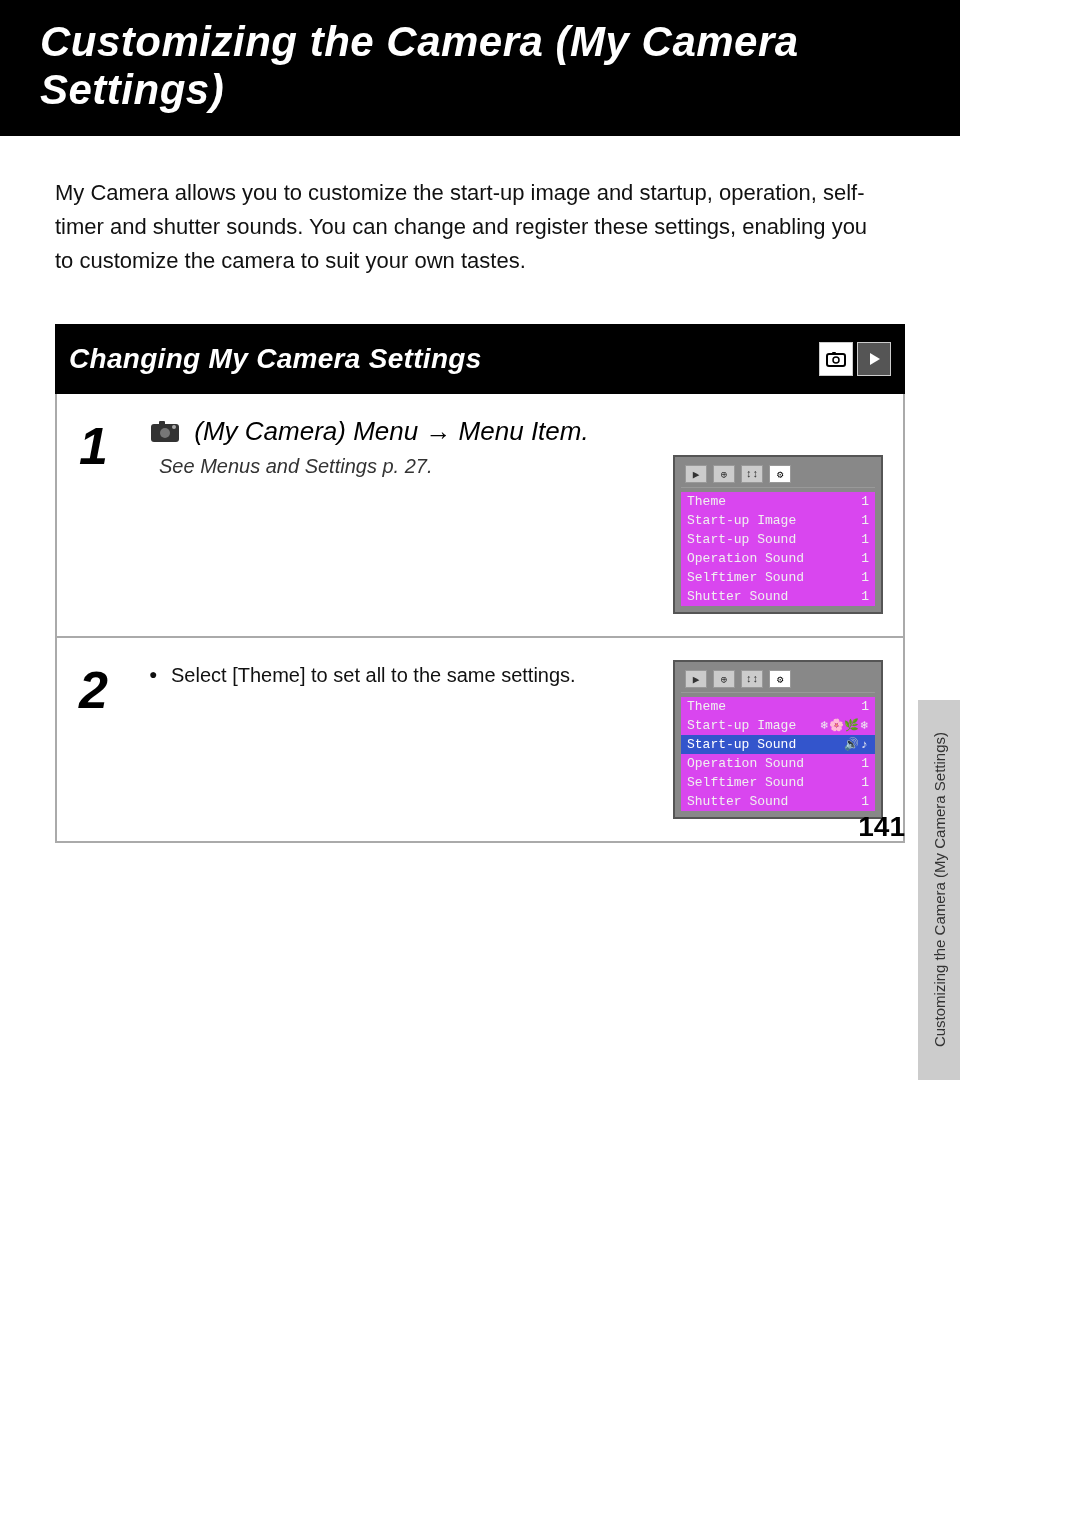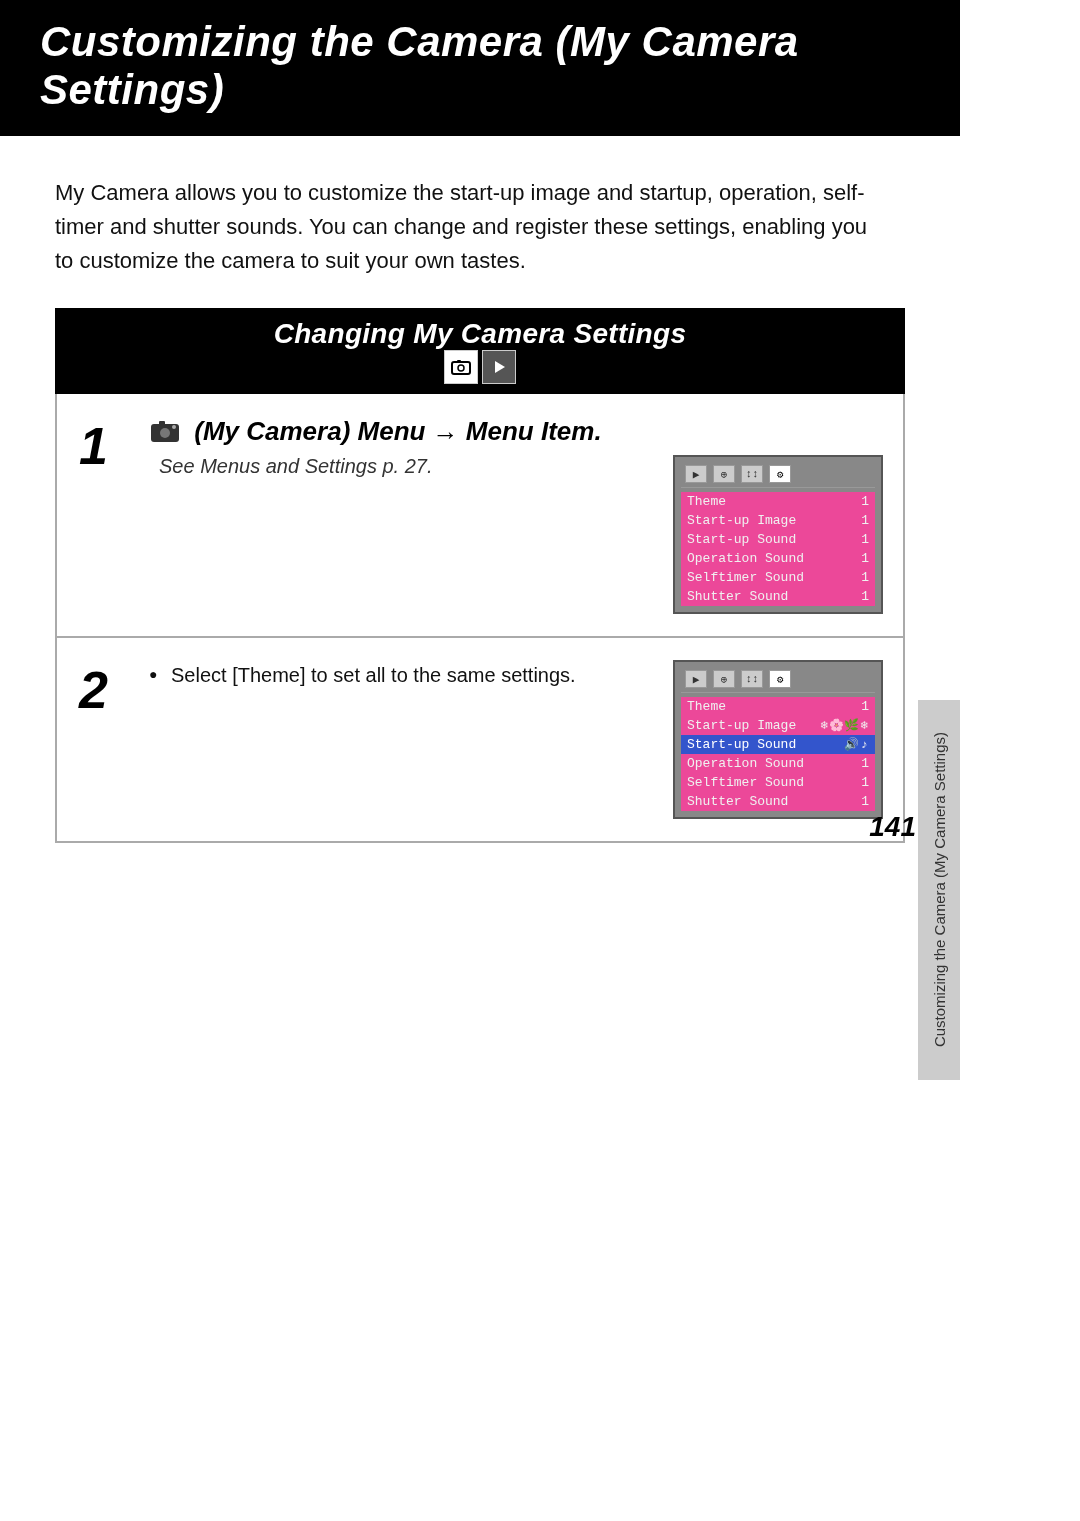--- a/index.html
+++ b/index.html
@@ -38,33 +38,32 @@
     .main-content {
       padding: 40px 55px 40px 55px;
       position: relative;
     }
 
     
     .intro-text {
       font-size: 22px;
       line-height: 1.55;
       color: #111;
-      margin-bottom: 30px;
+      margin-bottom: 46px;
       max-width: 830px;
     }
 
     
     .section-header {
       background: #000;
       display: flex;
       align-items: center;
       justify-content: space-between;
-      padding: 10px 14px;
+      padding: 18px 14px;
       margin-bottom: 0;
-      flex-direction: column;
     }
     .section-header-title {
       color: #fff;
       font-size: 28px;
       font-weight: 900;
       font-style: italic;
       font-family: Arial Black, Arial, sans-serif;
       letter-spacing: 0.3px;
     }
     .section-header-icons {
@@ -115,21 +114,21 @@
       margin-right: 10px;
       margin-top: 4px;
     }
 
     .step-content {
       flex: 1;
     }
 
     .step-title {
       font-size: 26px;
-      font-weight: 700;
+      font-weight: 400;
       font-style: italic;
       font-family: Arial Black, Arial, sans-serif;
       color: #000;
       margin-bottom: 8px;
       line-height: 1.2;
     }
 
     .step-sub {
       font-size: 20px;
       font-style: italic;
@@ -202,21 +201,21 @@
       color: #000;
     }
 
     .camera-menu-item {
       display: flex;
       justify-content: space-between;
       padding: 2px 6px;
       font-size: 13px;
       color: #f0f0f0;
       font-family: 'Courier New', monospace;
-      background: #ec4899;
+      background: #d946ef;
     }
 
     
     .camera-menu-item.blue-hl {
       background: #3355cc;
       color: #fff;
     }
 
     .camera-menu-val {
       font-size: 13px;
@@ -226,24 +225,23 @@
     .special-icons {
       font-size: 12px;
       color: #f0f0f0;
       letter-spacing: 1px;
     }
 
     
     .page-number {
       position: absolute;
       bottom: 40px;
-      right: 44px;
+      right: 55px;
       font-size: 28px;
       font-weight: 900;
-      font-style: italic;
       font-family: Arial Black, Arial, sans-serif;
       color: #000;
       text-align: center;
     }
 
     
     .sidebar-tab {
       position: absolute;
       right: 0;
       top: 700px;

